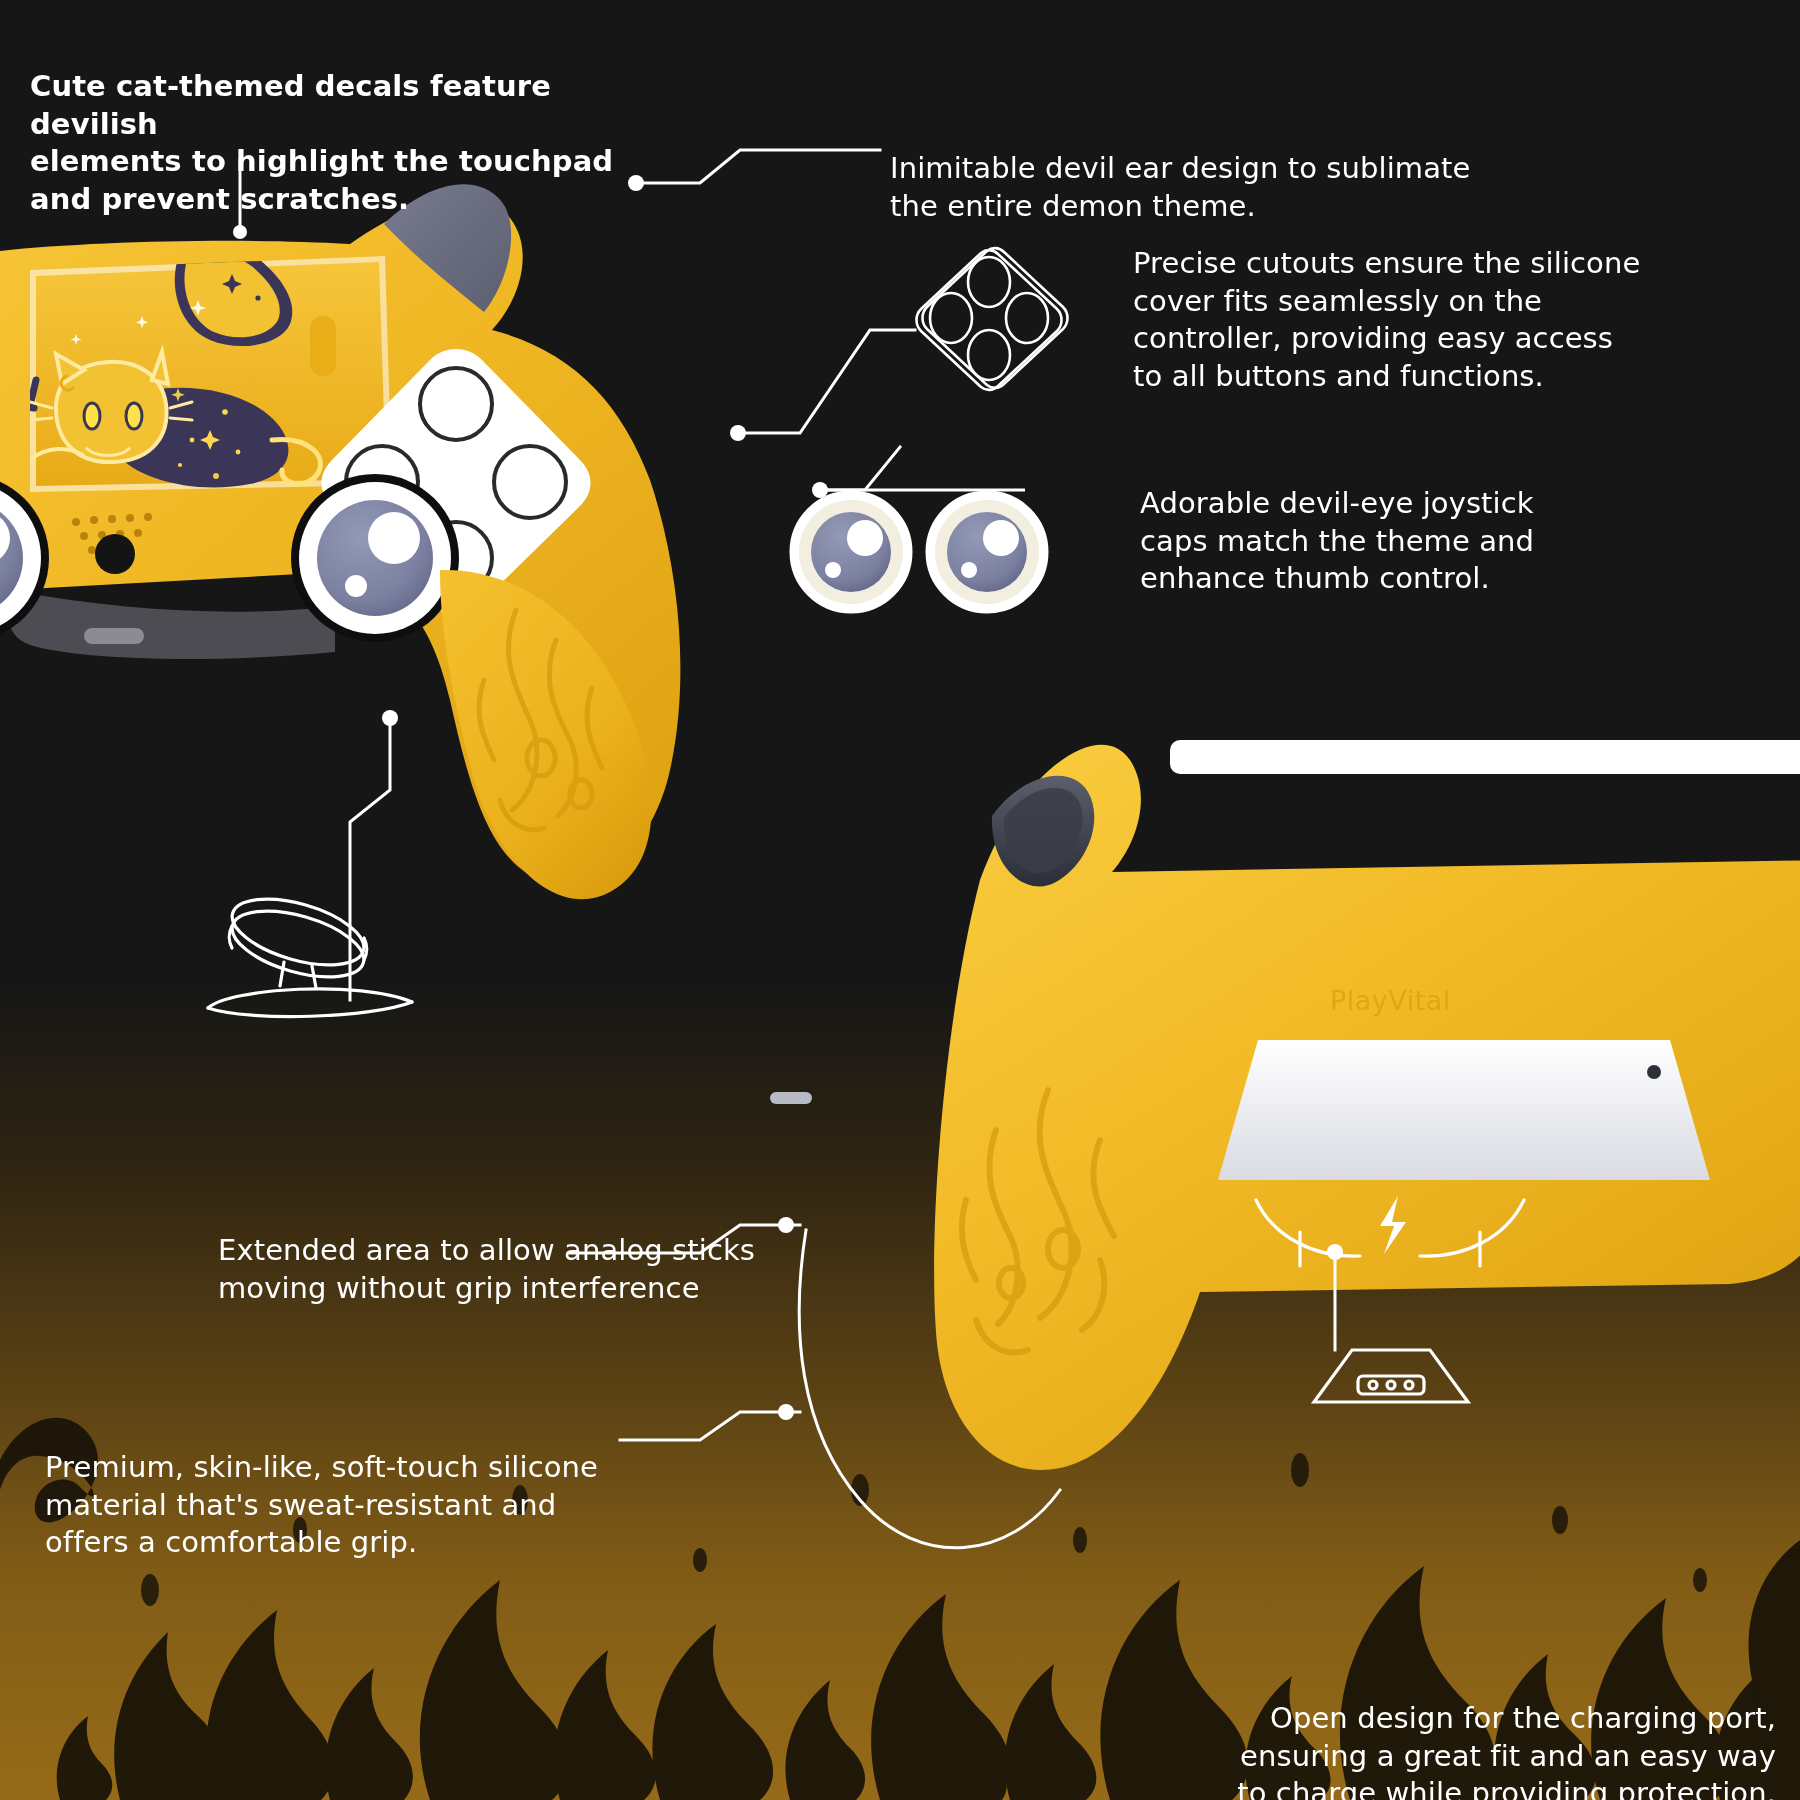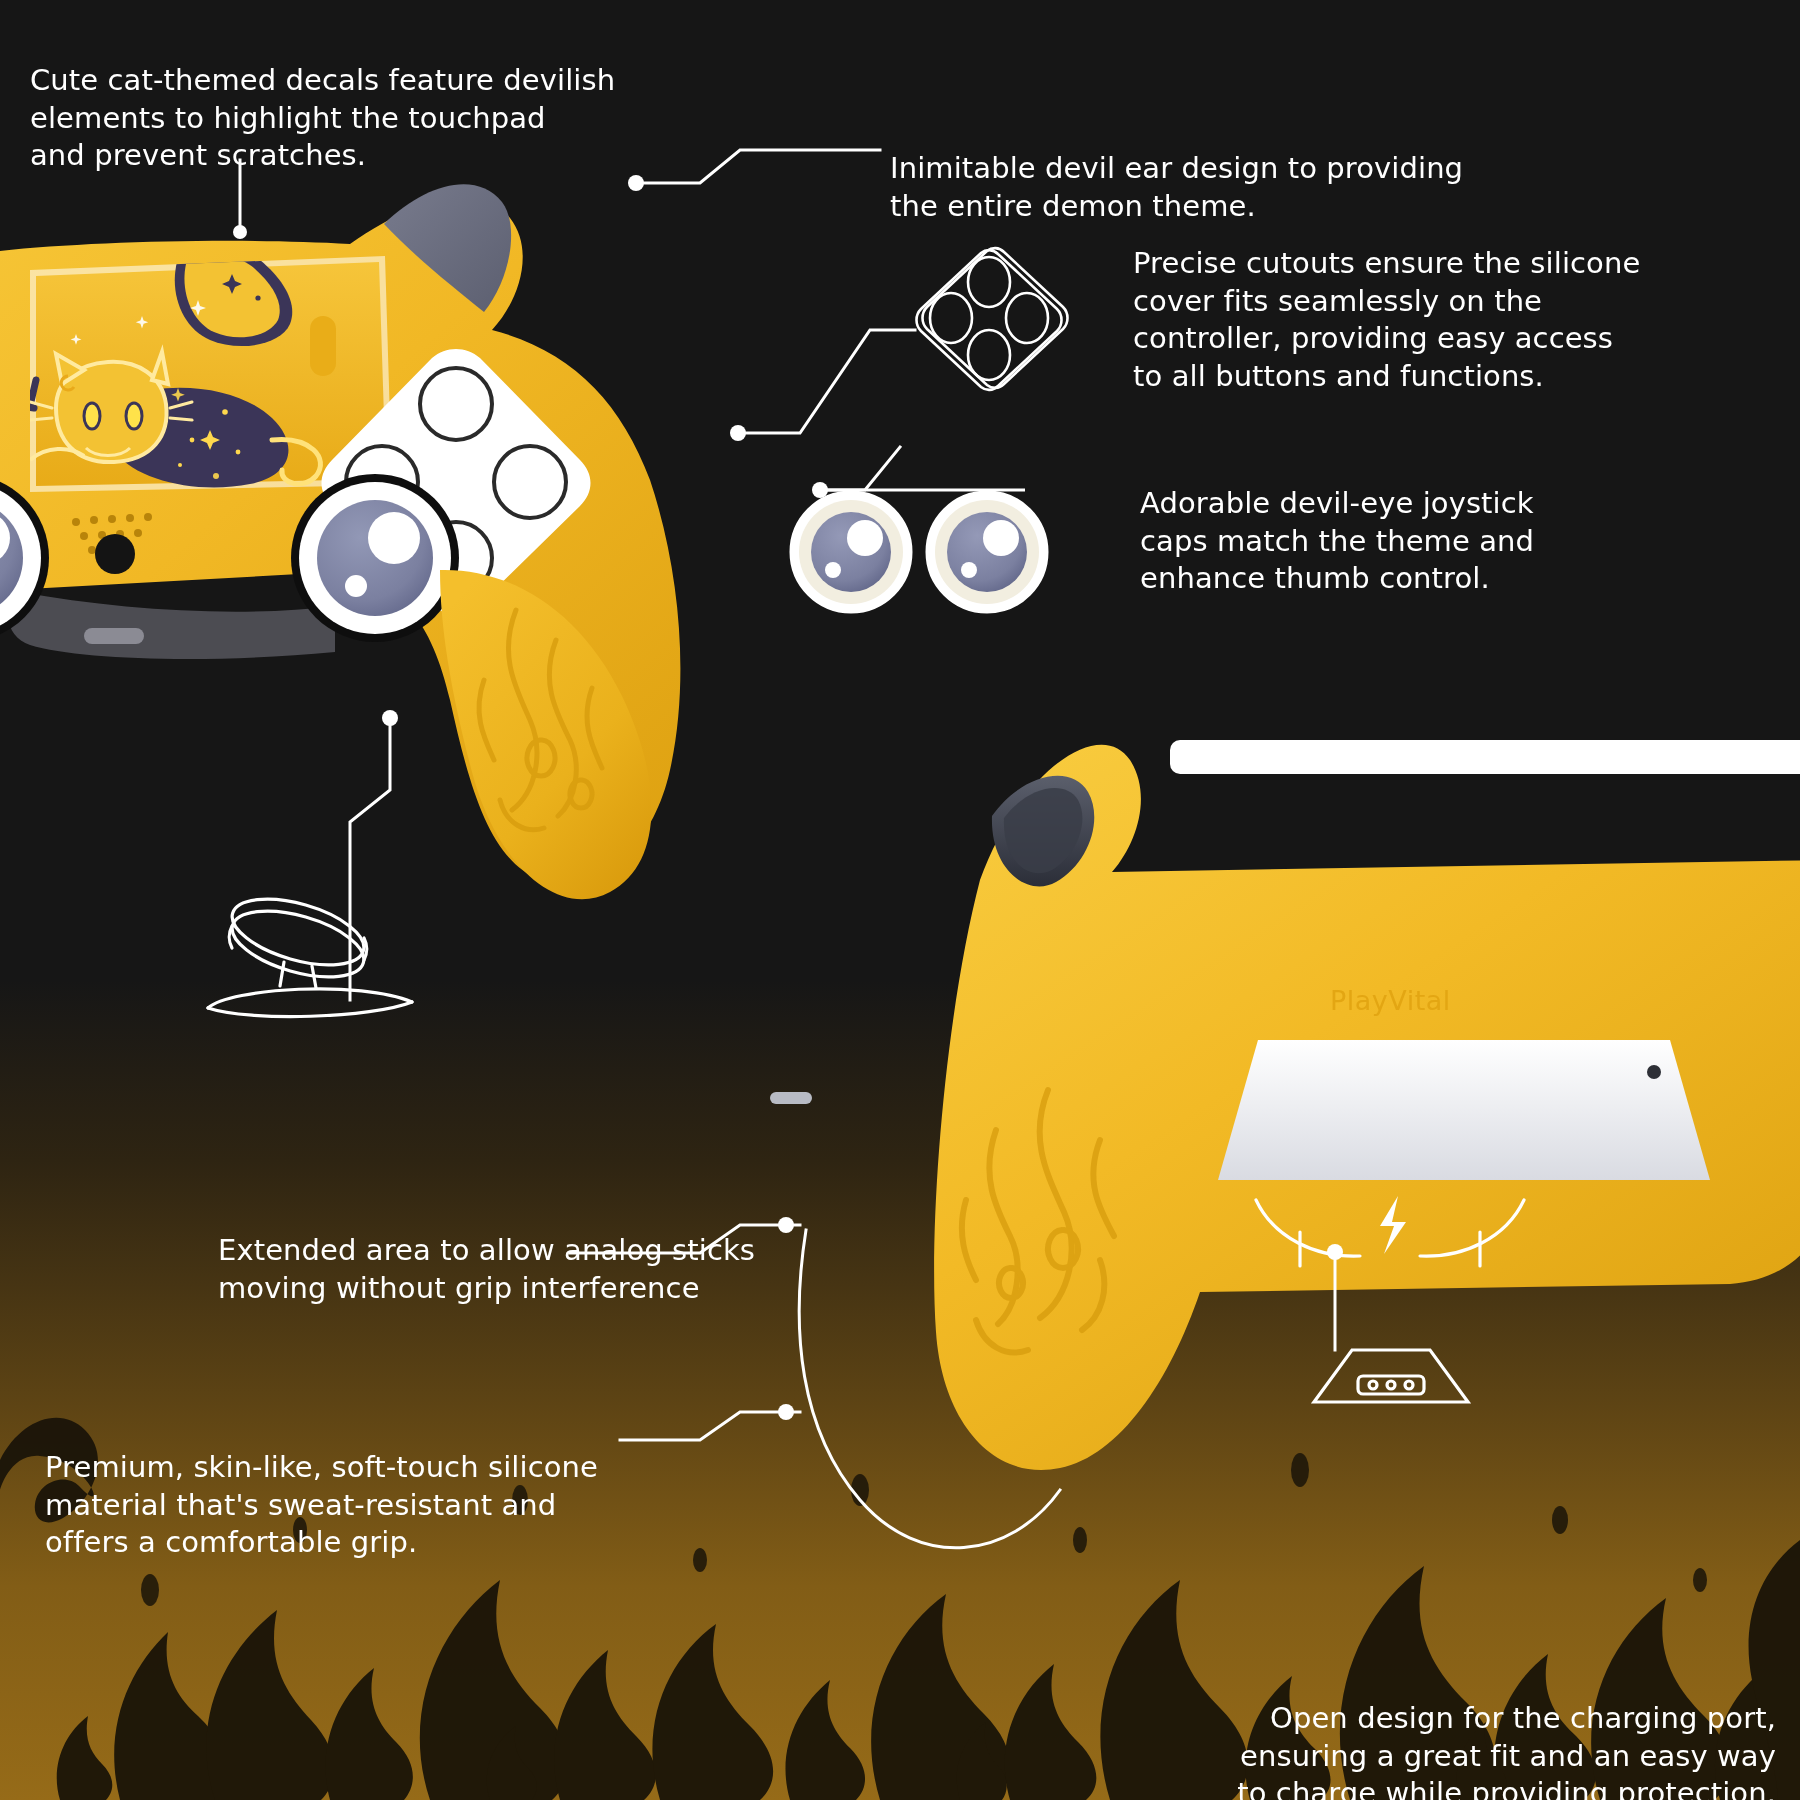--- a/index.html
+++ b/index.html
@@ -418,25 +418,25 @@
       <path d="M158,16 L140,46 L154,46 L144,74 L166,42 L152,42 Z" fill="#ffffff" stroke="none"></path>
 
       <path d="M74,222 L112,170 L190,170 L228,222 Z"></path>
       <rect x="118" y="196" width="66" height="18" rx="5"></rect>
       <circle cx="133" cy="205" r="4"></circle>
       <circle cx="151" cy="205" r="4"></circle>
       <circle cx="169" cy="205" r="4"></circle>
     </g>
   </svg>
 
-  <div class="callout" style="left:30px; top:62px; width:610px;">Cute cat-themed decals feature devilish
+  <div class="callout" style="left:30px; top:68px; width:610px;font-weight:bold;">Cute cat-themed decals feature devilish
 elements to highlight the touchpad
 and prevent scratches.</div>
 
-  <div class="callout" style="left:890px; top:150px; width:640px;">Inimitable devil ear design to providing
+  <div class="callout" style="left:890px; top:150px; width:640px;">Inimitable devil ear design to sublimate
 the entire demon theme.</div>
 
   <div class="callout" style="left:1140px; top:485px; width:500px;">Adorable devil-eye joystick
 caps match the theme and
 enhance thumb control.</div>
 
   <div class="callout" style="left:1133px; top:245px; width:620px;">Precise cutouts ensure the silicone
 cover fits seamlessly on the
 controller, providing easy access
 to all buttons and functions.</div>

